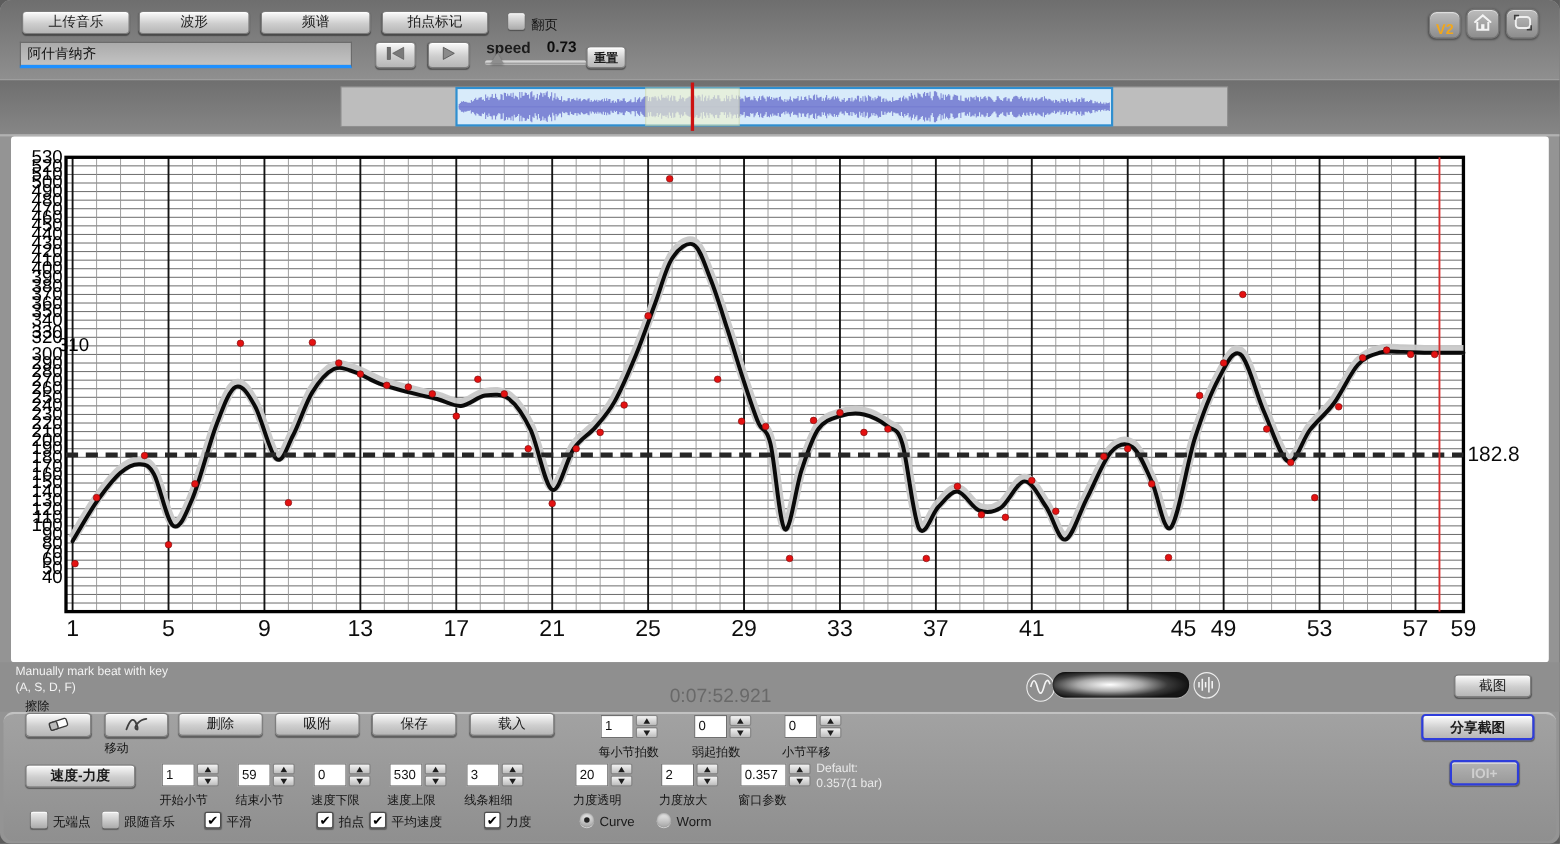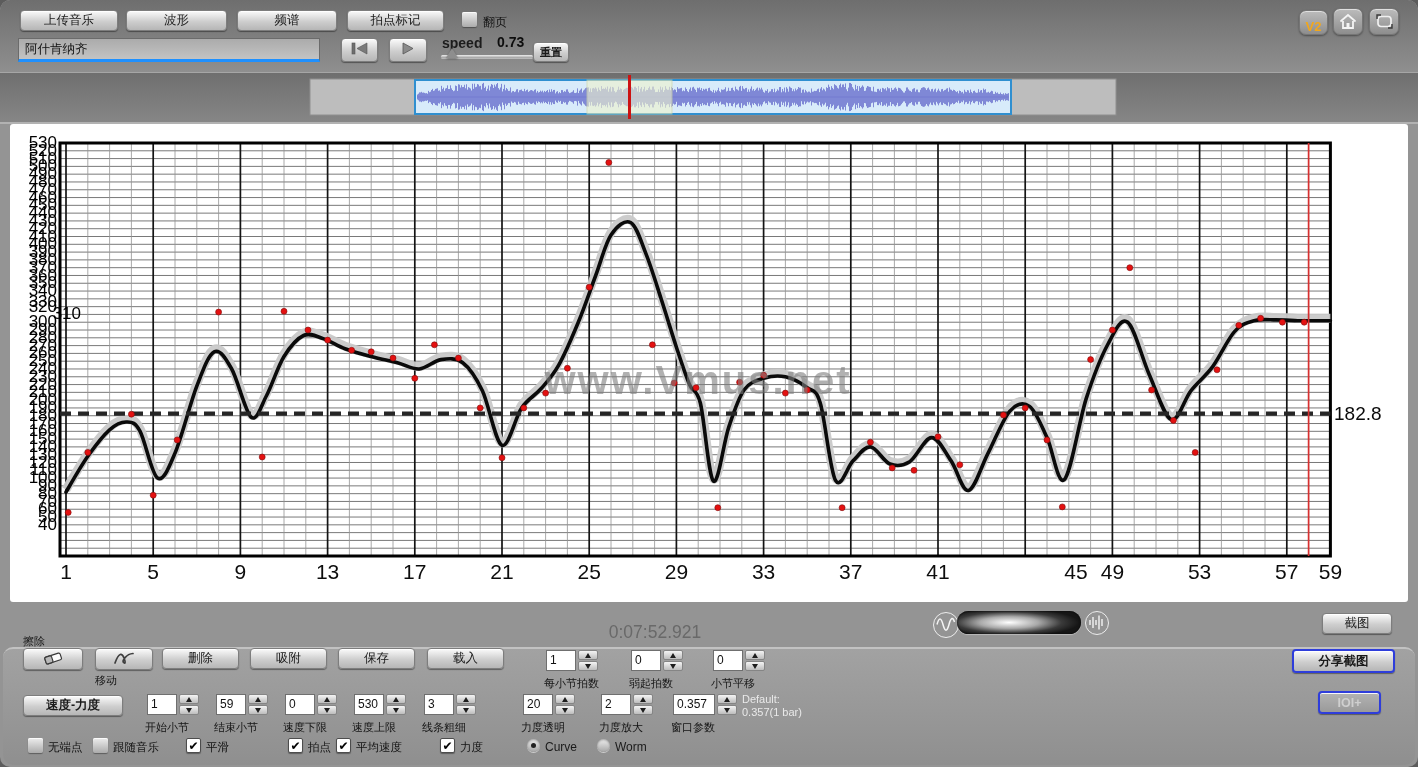--- a/index.html
+++ b/index.html
@@ -297,21 +297,20 @@
         <circle cx="1141.6" cy="266.0" r="3" fill="#e41111" stroke="#7d0d0d" stroke-width="0.6"></circle>
         <circle cx="1163.4" cy="296.4" r="3" fill="#e41111" stroke="#7d0d0d" stroke-width="0.6"></circle>
         <circle cx="1185.2" cy="328.4" r="3" fill="#e41111" stroke="#7d0d0d" stroke-width="0.6"></circle>
         <circle cx="1207.0" cy="245.8" r="3" fill="#e41111" stroke="#7d0d0d" stroke-width="0.6"></circle>
         <circle cx="1228.8" cy="201.3" r="3" fill="#e41111" stroke="#7d0d0d" stroke-width="0.6"></circle>
         <circle cx="1250.6" cy="194.3" r="3" fill="#e41111" stroke="#7d0d0d" stroke-width="0.6"></circle>
         <circle cx="1272.4" cy="198.2" r="3" fill="#e41111" stroke="#7d0d0d" stroke-width="0.6"></circle>
         <circle cx="1294.2" cy="198.2" r="3" fill="#e41111" stroke="#7d0d0d" stroke-width="0.6"></circle>
         <line x1="1298.6000000000001" y1="19" x2="1298.6000000000001" y2="432" stroke="#d83030" stroke-width="1.7"></line>
       </svg>
-    <div class="wm">www.Vmus.net</div>
     <div class="avg-label" style="top: 278.6px;">182.8</div>
   <div class="ytick" style="top:10.0px;">530</div>
       <div class="ytick" style="top:17.8px;">520</div>
       <div class="ytick" style="top:25.6px;">510</div>
       <div class="ytick" style="top:33.4px;">500</div>
       <div class="ytick" style="top:41.2px;">490</div>
       <div class="ytick" style="top:49.0px;">480</div>
       <div class="ytick" style="top:56.8px;">470</div>
       <div class="ytick" style="top:64.5px;">460</div>
       <div class="ytick" style="top:72.3px;">450</div>
@@ -367,20 +366,26 @@
       <div class="xtick" style="left:730.6px;">33</div>
       <div class="xtick" style="left:817.8px;">37</div>
       <div class="xtick" style="left:905.0px;">41</div>
       <div class="xtick" style="left:1043px;">45</div>
       <div class="xtick" style="left:1079.4px;">49</div>
       <div class="xtick" style="left:1166.6px;">53</div>
       <div class="xtick" style="left:1253.8px;">57</div>
       <div class="xtick" style="left:1297.4px;">59</div>
     </div>
 
+  <div class="statusrow">
+    <div class="abs hint" style="left:14px;top:3px;">
+      <div>Manually mark beat with key</div>
+      <div>(A, S, D, F)</div>
+    </div>
+  </div>
   <div class="time-tot">0:07:52.921</div>
 
   <div class="abs" style="left:933px;top:612px;width:26px;height:26px;border-radius:50%;border:1.6px solid #ededed;box-sizing:border-box;">
     <span>
       <svg width="23" height="23" viewBox="0 0 23 23">
           <path d="M3 11.5 C5 4,7 4,9 11.5 S13 19,15 11.5 S19 4,20.5 9" fill="none" stroke="#f4f4f4" stroke-width="1.5"></path>
         </svg>
     </span>
   </div>
   <div class="vol-pill"></div>

